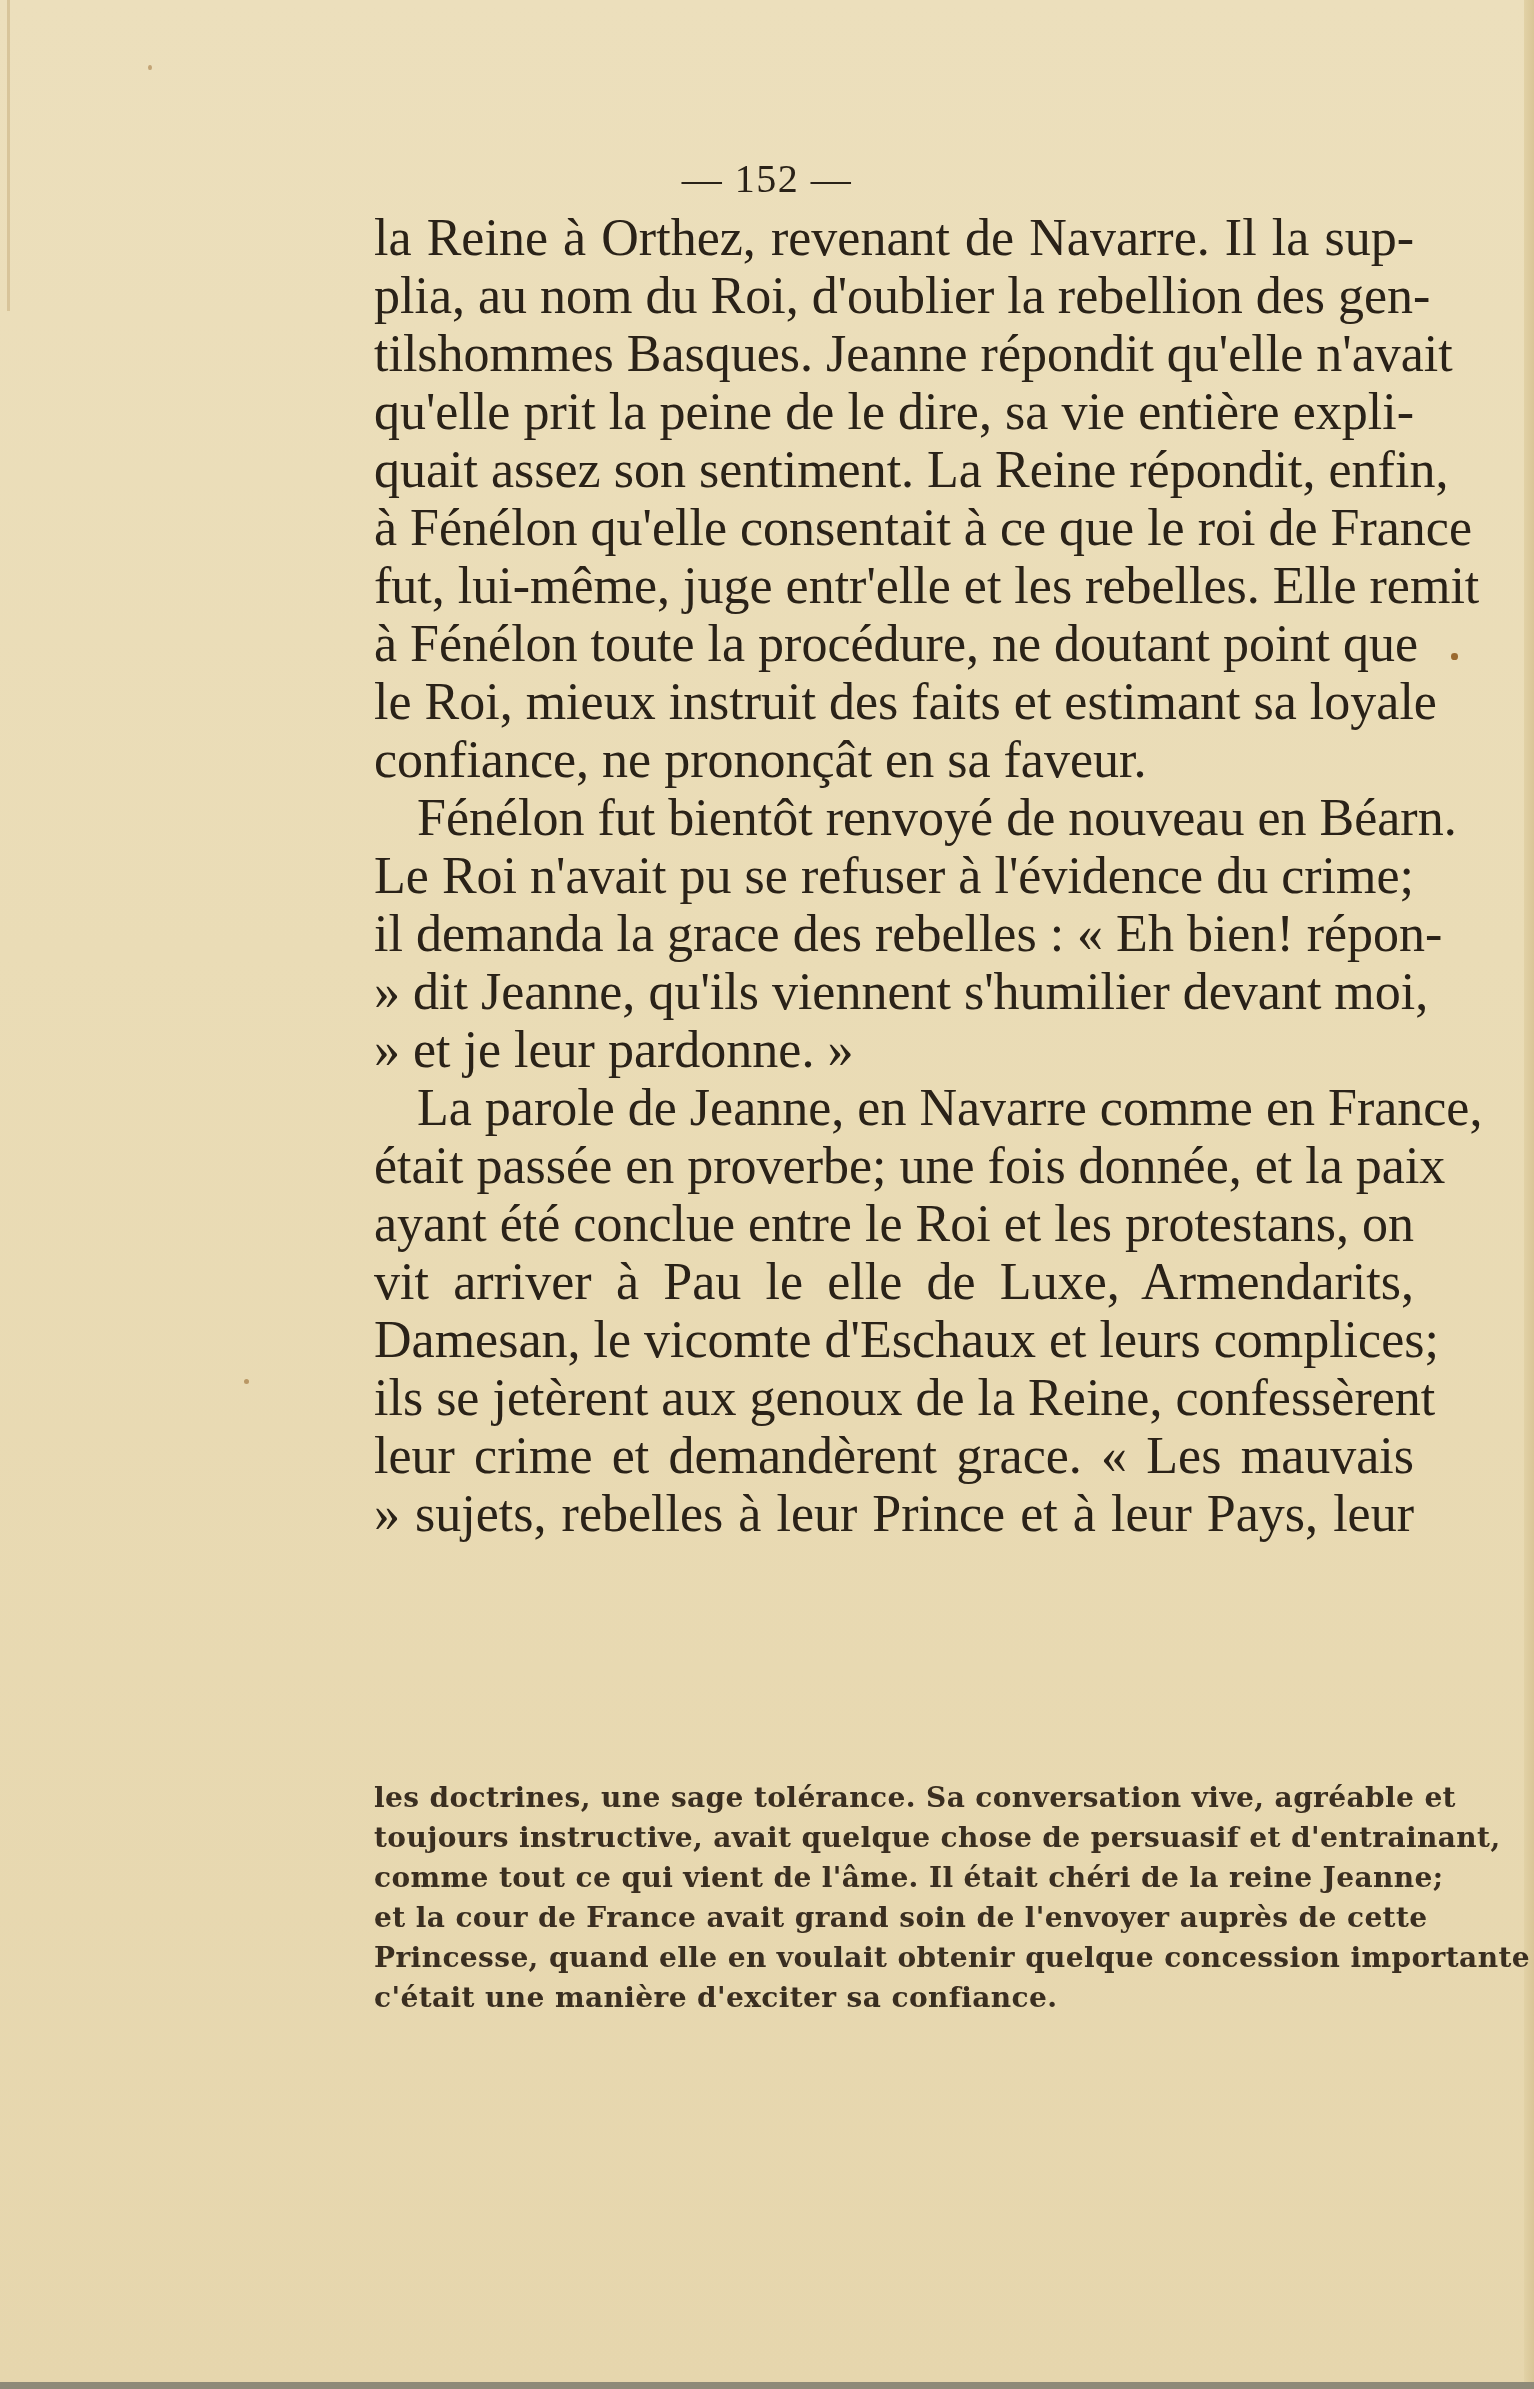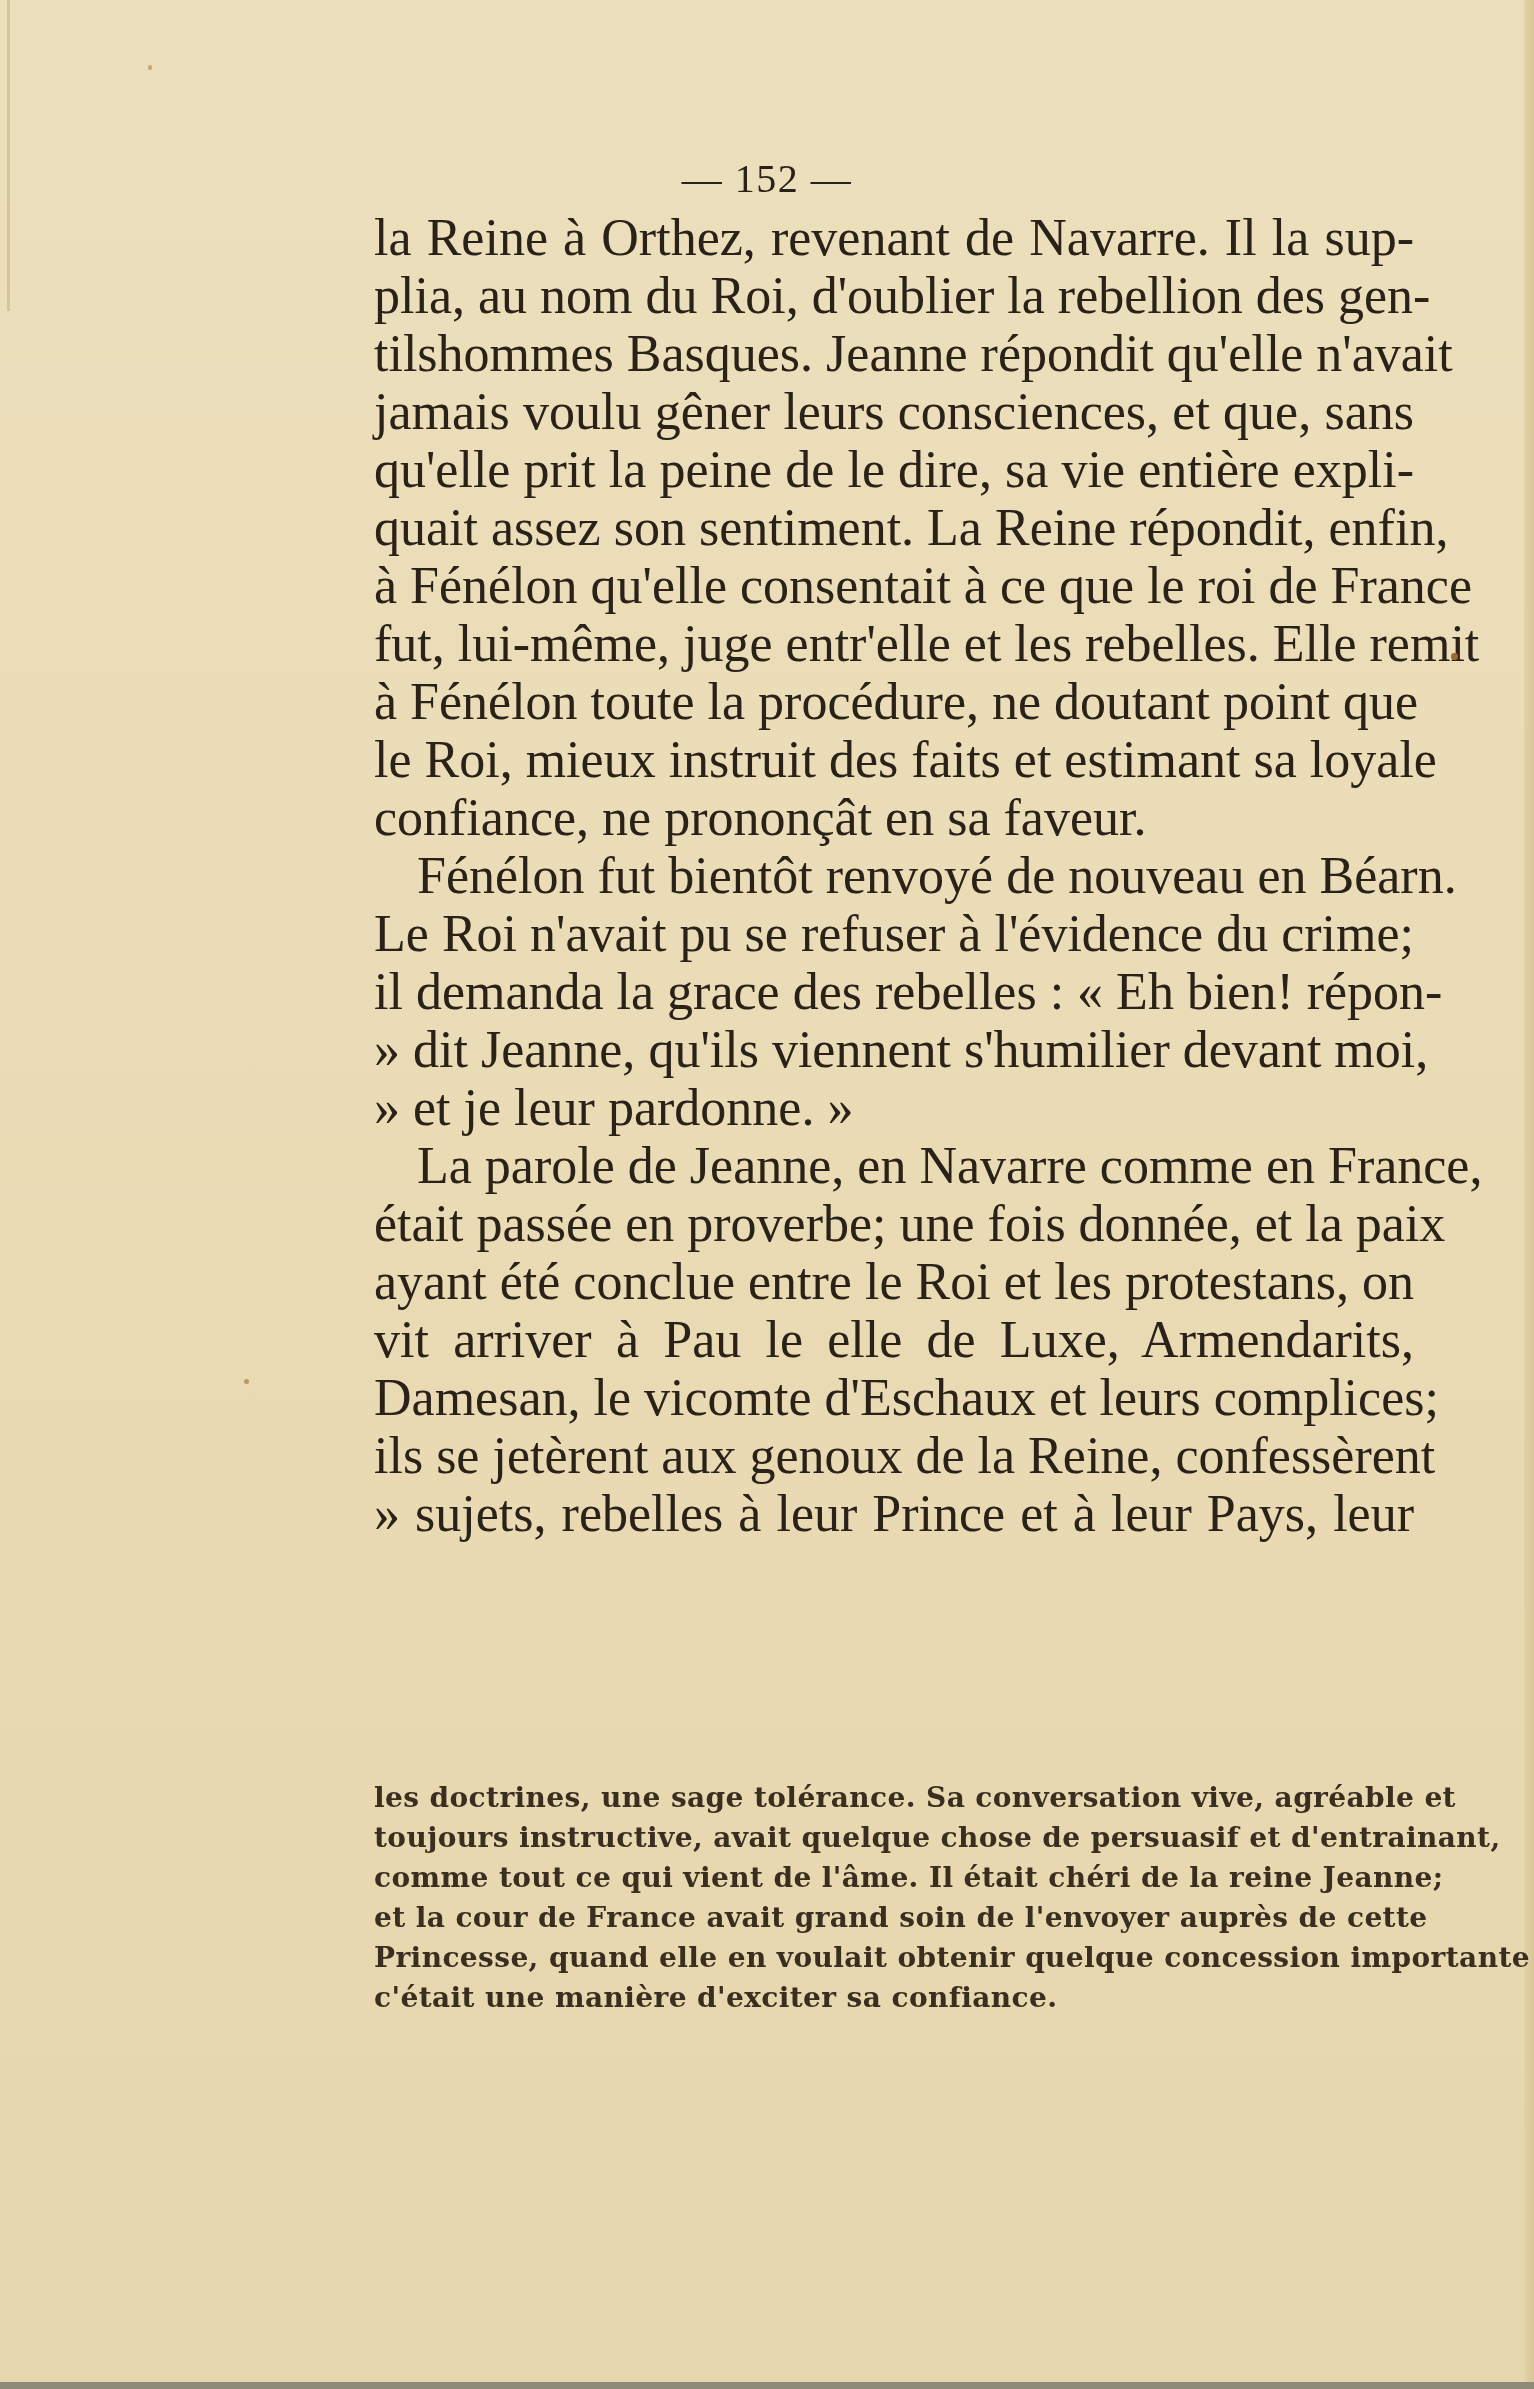--- a/index.html
+++ b/index.html
@@ -116,39 +116,39 @@
 <div class="page">
   <div class="left-edge"></div>
   <div class="right-edge"></div>
 
   <div class="page-number">— 152 —</div>
 
   <div class="body-text">
     <span class="line">la Reine à Orthez, revenant de Navarre. Il la sup-</span>
     <span class="line">plia, au nom du Roi, d'oublier la rebellion des gen-</span>
     <span class="line">tilshommes Basques. Jeanne répondit qu'elle n'avait</span>
-    <span class="line">jamais voulu gêner leurs consciences, et que, sans</span>
     <span class="line">qu'elle prit la peine de le dire, sa vie entière expli-</span>
     <span class="line">quait assez son sentiment. La Reine répondit, enfin,</span>
     <span class="line">à Fénélon qu'elle consentait à ce que le roi de France</span>
     <span class="line">fut, lui-même, juge entr'elle et les rebelles. Elle remit</span>
     <span class="line">à Fénélon toute la procédure, ne doutant point que</span>
     <span class="line">le Roi, mieux instruit des faits et estimant sa loyale</span>
     <span class="line last">confiance, ne prononçât en sa faveur.</span>
     <span class="line indent">Fénélon fut bientôt renvoyé de nouveau en Béarn.</span>
     <span class="line">Le Roi n'avait pu se refuser à l'évidence du crime;</span>
     <span class="line">il demanda la grace des rebelles : « Eh bien! répon-</span>
     <span class="line"><span>» dit Jeanne, </span><span class="it">qu'ils viennent s'humilier devant moi</span><span>,</span></span>
     <span class="line last"><span>» </span><span class="it">et je leur pardonne.</span><span> »</span></span>
     <span class="line indent">La parole de Jeanne, en Navarre comme en France,</span>
     <span class="line">était passée en proverbe; une fois donnée, et la paix</span>
     <span class="line">ayant été conclue entre le Roi et les protestans, on</span>
     <span class="line">vit arriver à Pau le elle de Luxe, Armendarits,</span>
     <span class="line">Damesan, le vicomte d'Eschaux et leurs complices;</span>
     <span class="line">ils se jetèrent aux genoux de la Reine, confessèrent</span>
+    <span class="line"><span>leur crime et demandèrent grace. « </span><span class="it">Les mauvais</span><span></span></span>
     <span class="line"><span>» </span><span class="it">sujets, rebelles à leur Prince et à leur Pays</span><span>, leur</span></span>
   </div>
 
   <div class="footnote">
     <span class="fn-line">les doctrines, une sage tolérance. Sa conversation vive, agréable et</span>
     <span class="fn-line">toujours instructive, avait quelque chose de persuasif et d'entrainant,</span>
     <span class="fn-line">comme tout ce qui vient de l'âme. Il était chéri de la reine Jeanne;</span>
     <span class="fn-line">et la cour de France avait grand soin de l'envoyer auprès de cette</span>
     <span class="fn-line">Princesse, quand elle en voulait obtenir quelque concession importante :</span>
     <span class="fn-line last">c'était une manière d'exciter sa confiance.</span>

